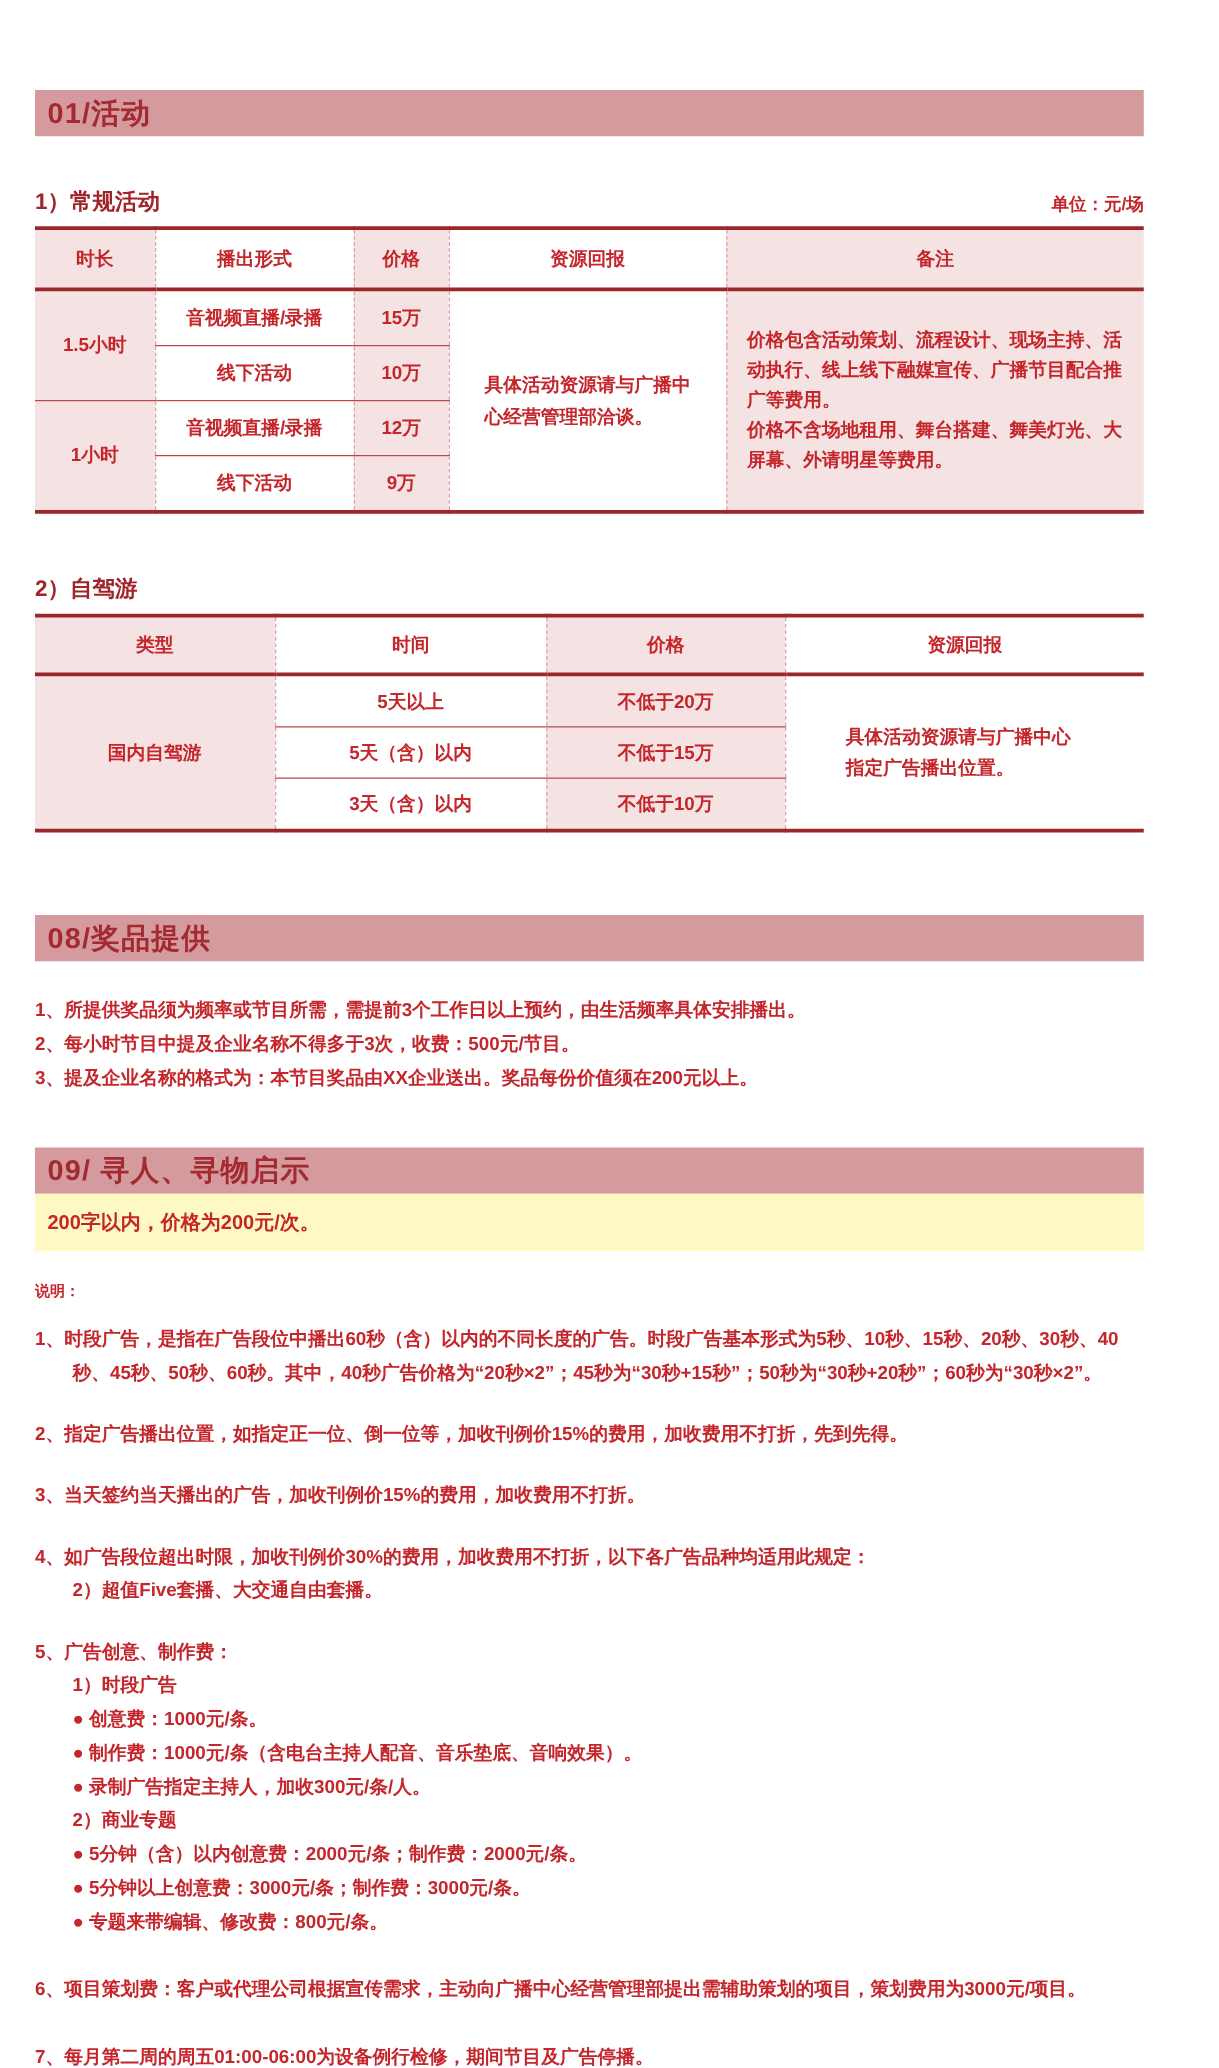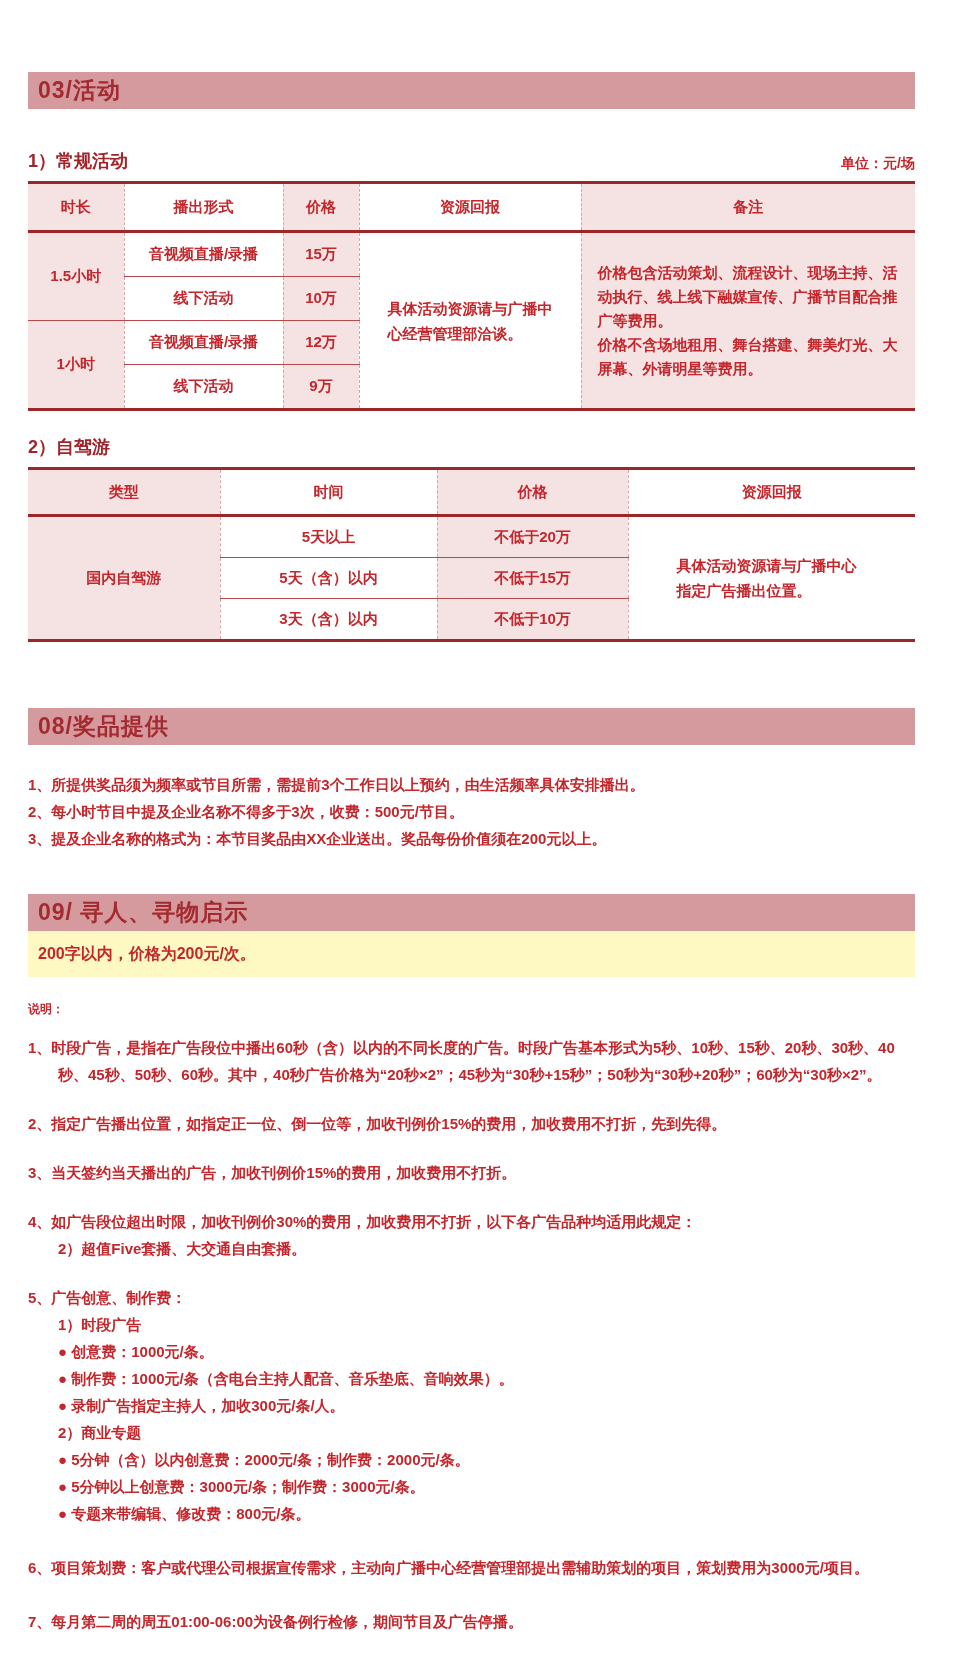--- a/index.html
+++ b/index.html
@@ -124,29 +124,29 @@
   .exp-item .sub {
     font-size: 15px;
     line-height: 27px;
     font-weight: 600;
     margin-left: 30px;
   }
   .mt-big { margin-top: 22px; }
   .mt-bigger { margin-top: 27px; }
   .gap-to-08 { margin-top: 66px; }
   .gap-to-09 { margin-top: 42px; }
-  .gap-to-2  { margin-top: 24px; }
+  .gap-to-2  { margin-top: 48px; }
 </style>
 </head>
 <body>
 
 <div class="page">
 
   <div class="bar">
-    <span>03/活动</span>
+    <span>01/活动</span>
   </div>
 
   <div class="subhead-row">
     <span class="subhead">1）常规活动</span>
     <span class="unit">单位：元/场</span>
   </div>
 
   <table class="t t1">
     <colgroup>
       <col style="width:96px">

